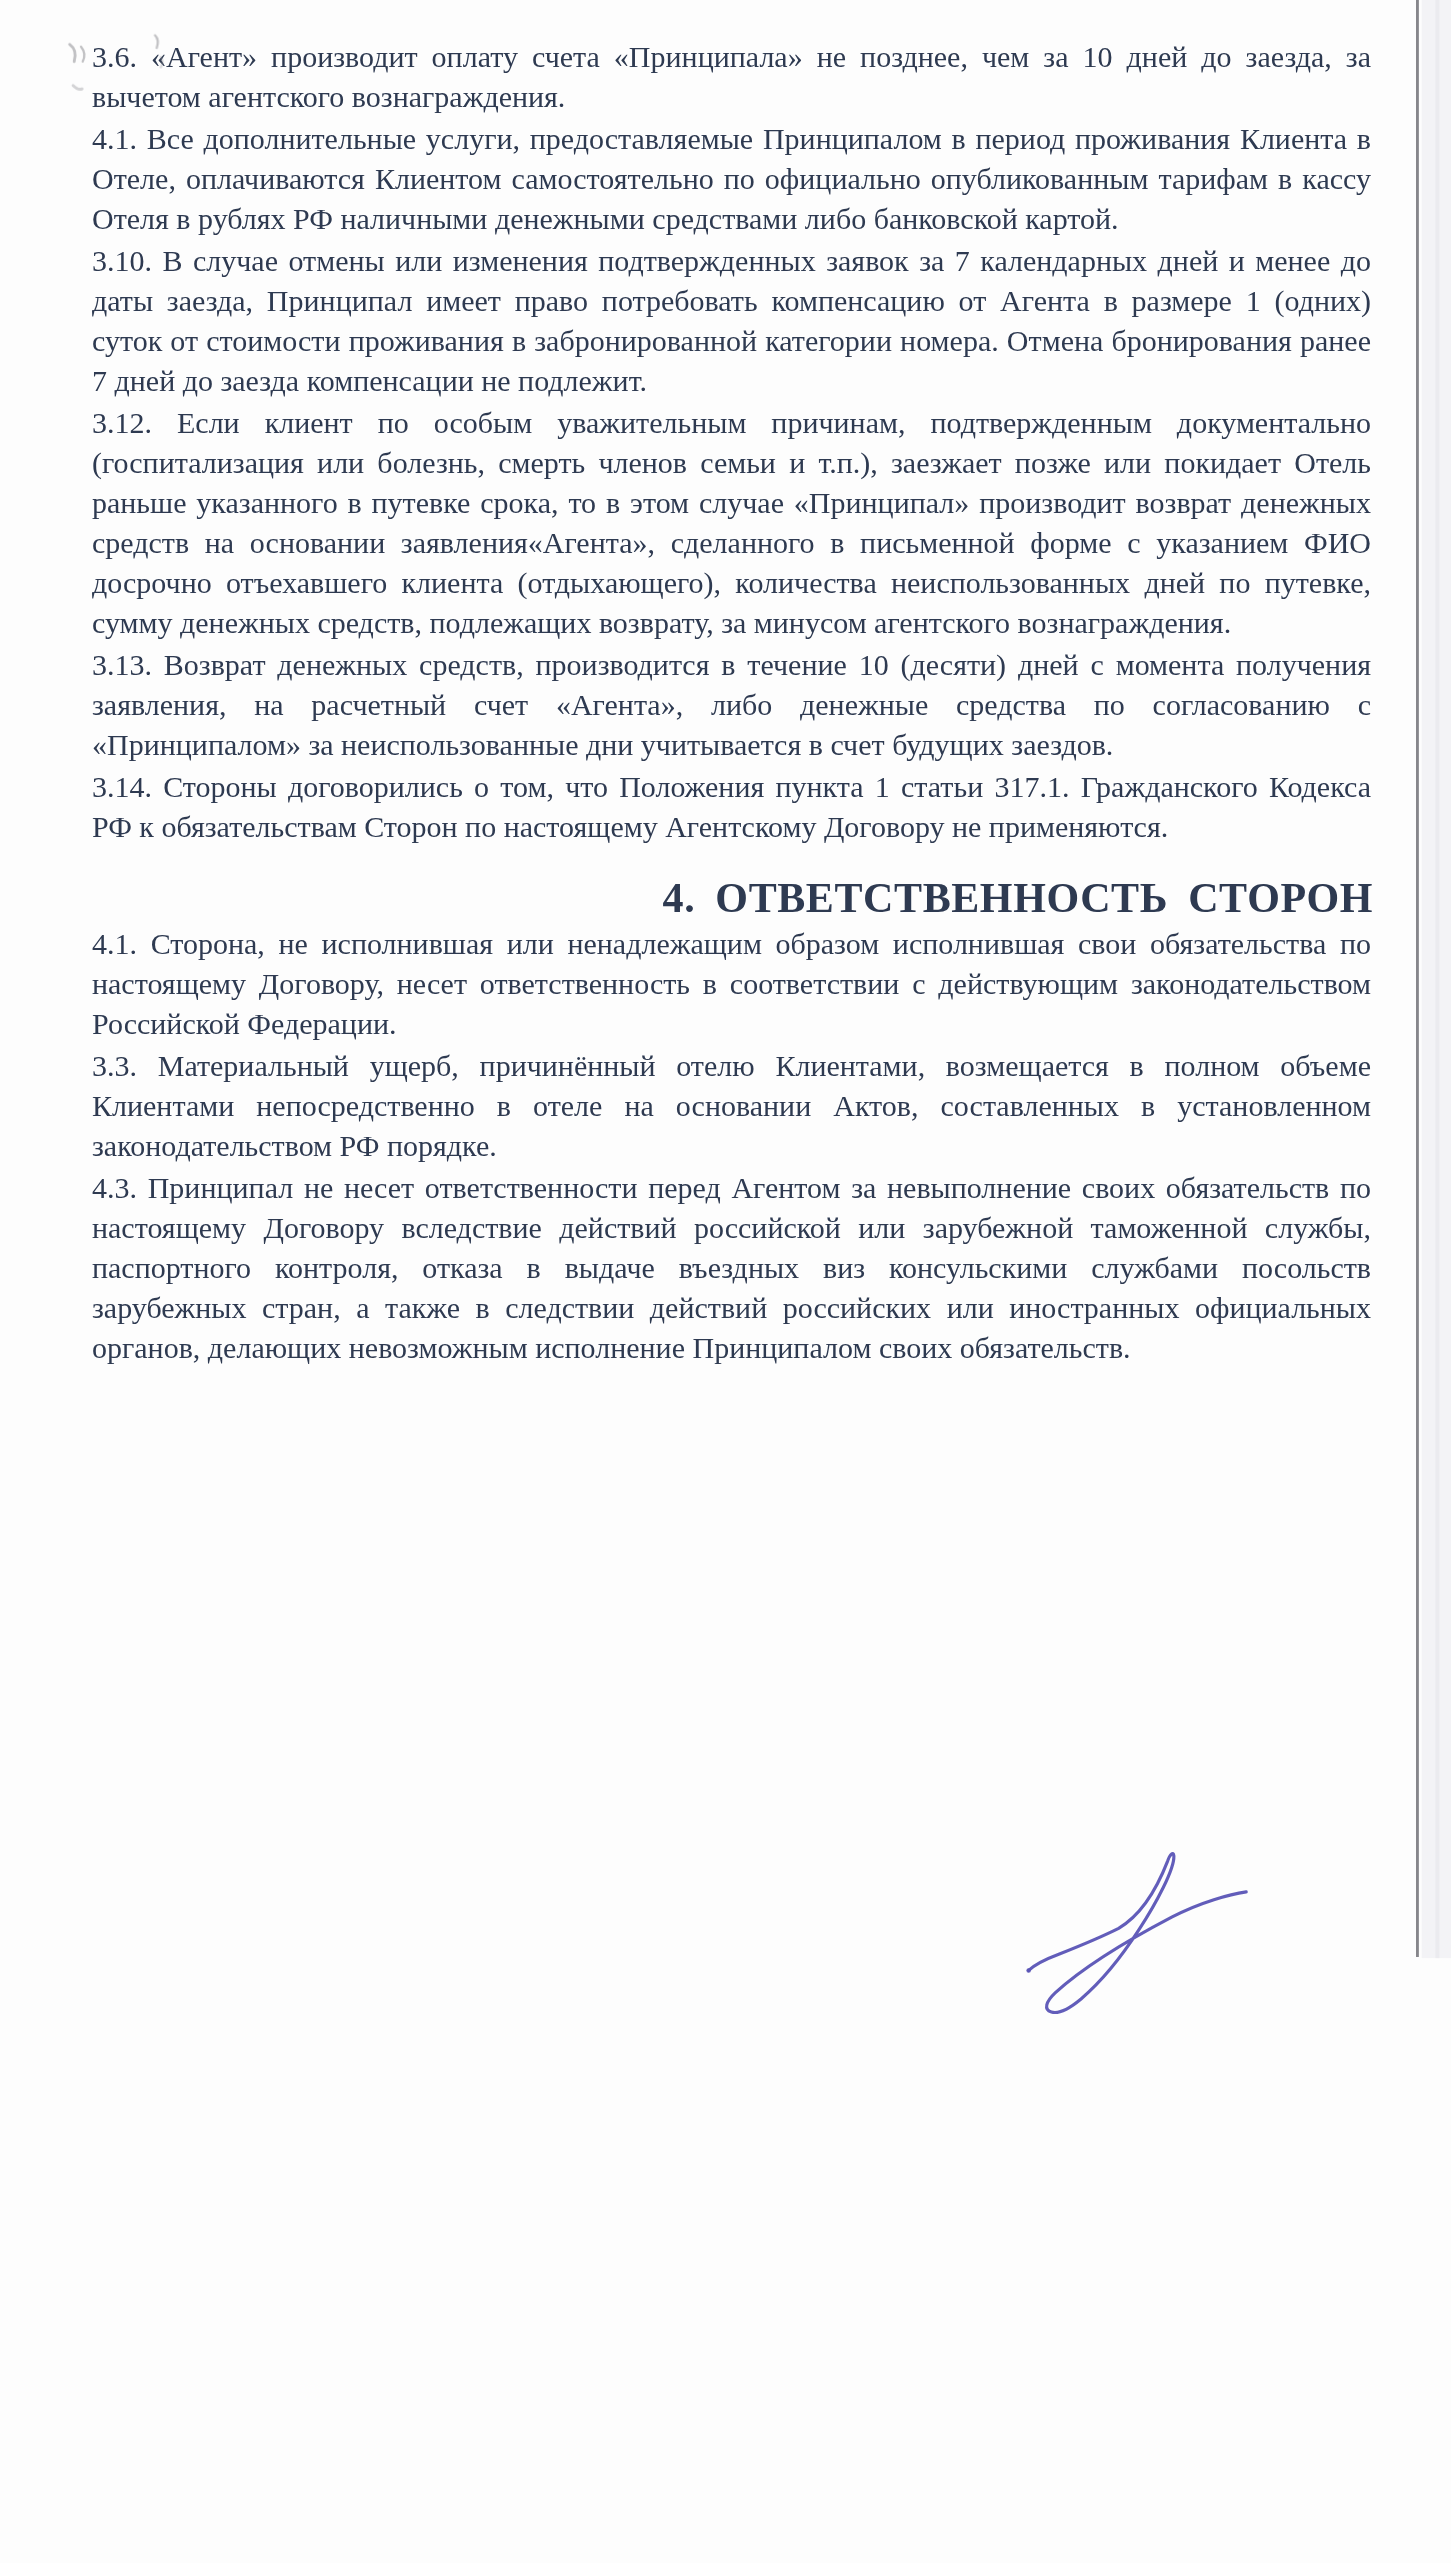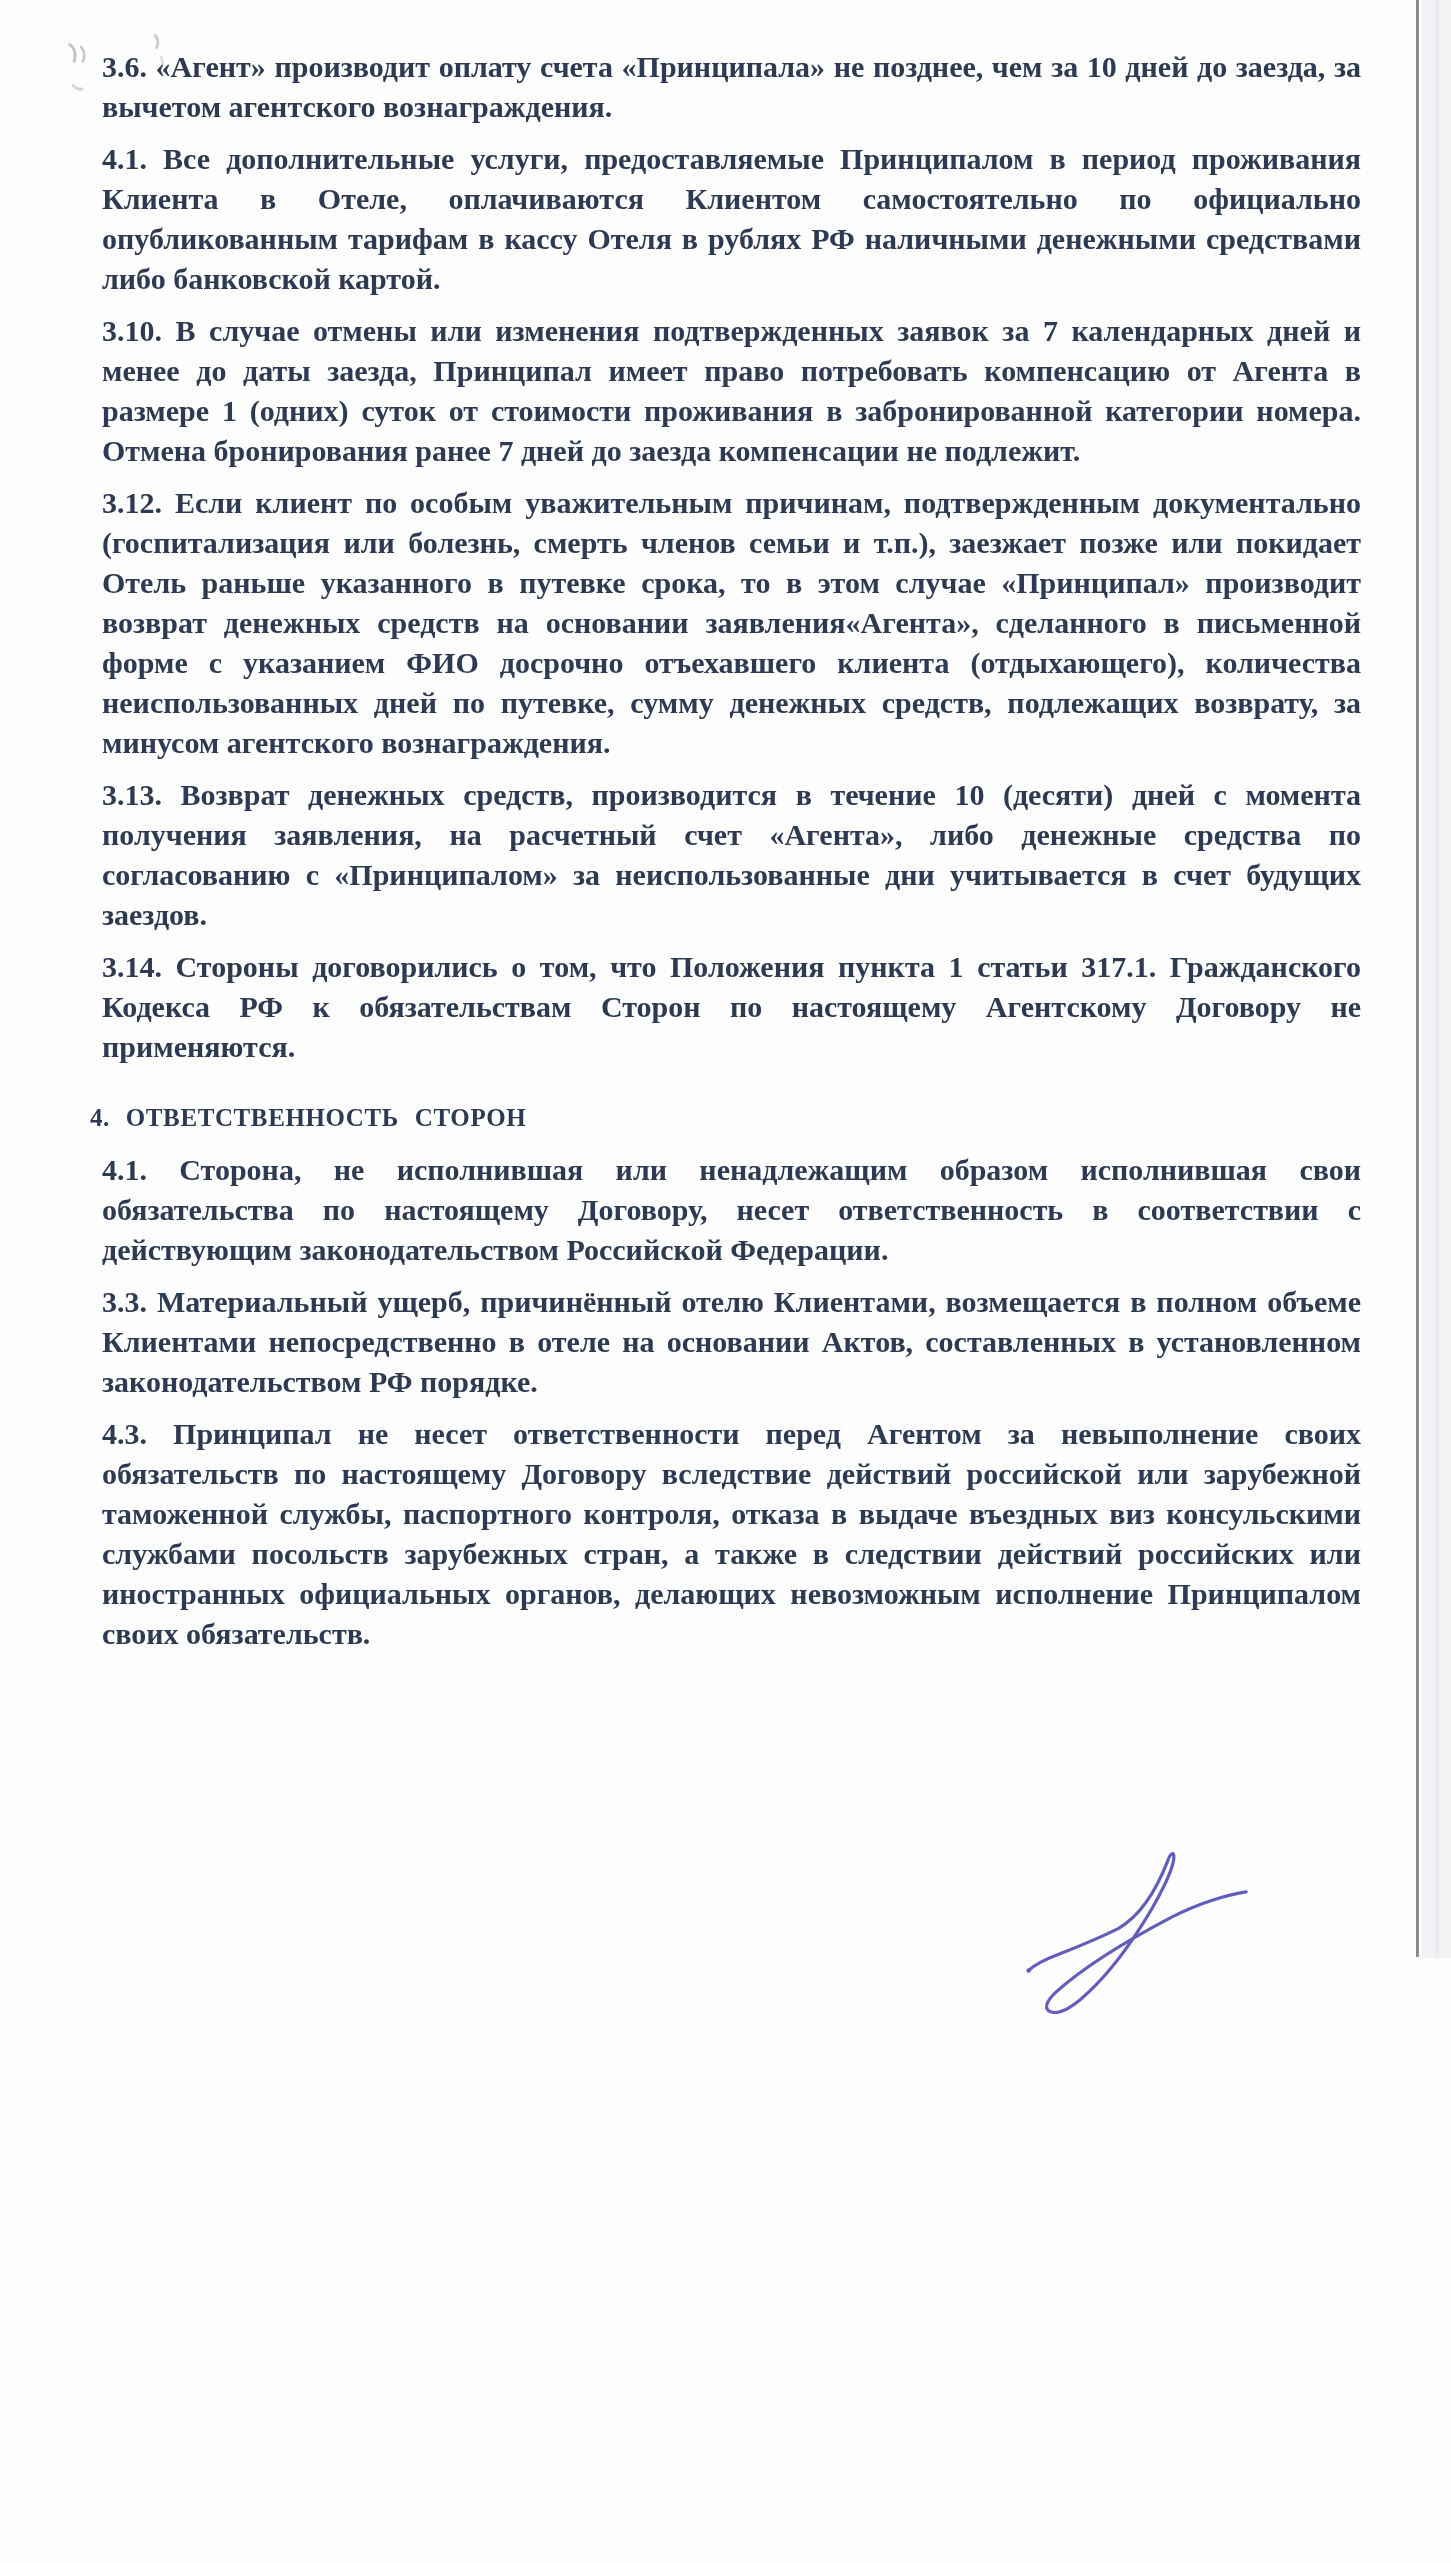--- a/index.html
+++ b/index.html
@@ -18,25 +18,25 @@
   .textcol {
     position: absolute;
     left: 90px; top: 35px;
     width: 1283px;
     font-size: 30px;
     line-height: 40px;
     color: var(--text-ink, #2e3a51);
     text-align: justify;
     text-justify: inter-word;
   }
-  .textcol p { margin: 12px; font-weight: bold; }
+  .textcol p { margin: 2px; }
   .section-heading {
     margin: 31px 0 5.7px 0;
-    text-align: left;
-    font-size: 25px;
+    text-align: right;
+    font-size: 42px;
     font-weight: bold;
     letter-spacing: 0.6px;
     word-spacing: 9px;
     line-height: 40px;
     color: var(--text-ink, #2e3a51);
   }
   .artifact-layer {
     position: absolute; left: 0; top: 0;
     pointer-events: none;
   }

